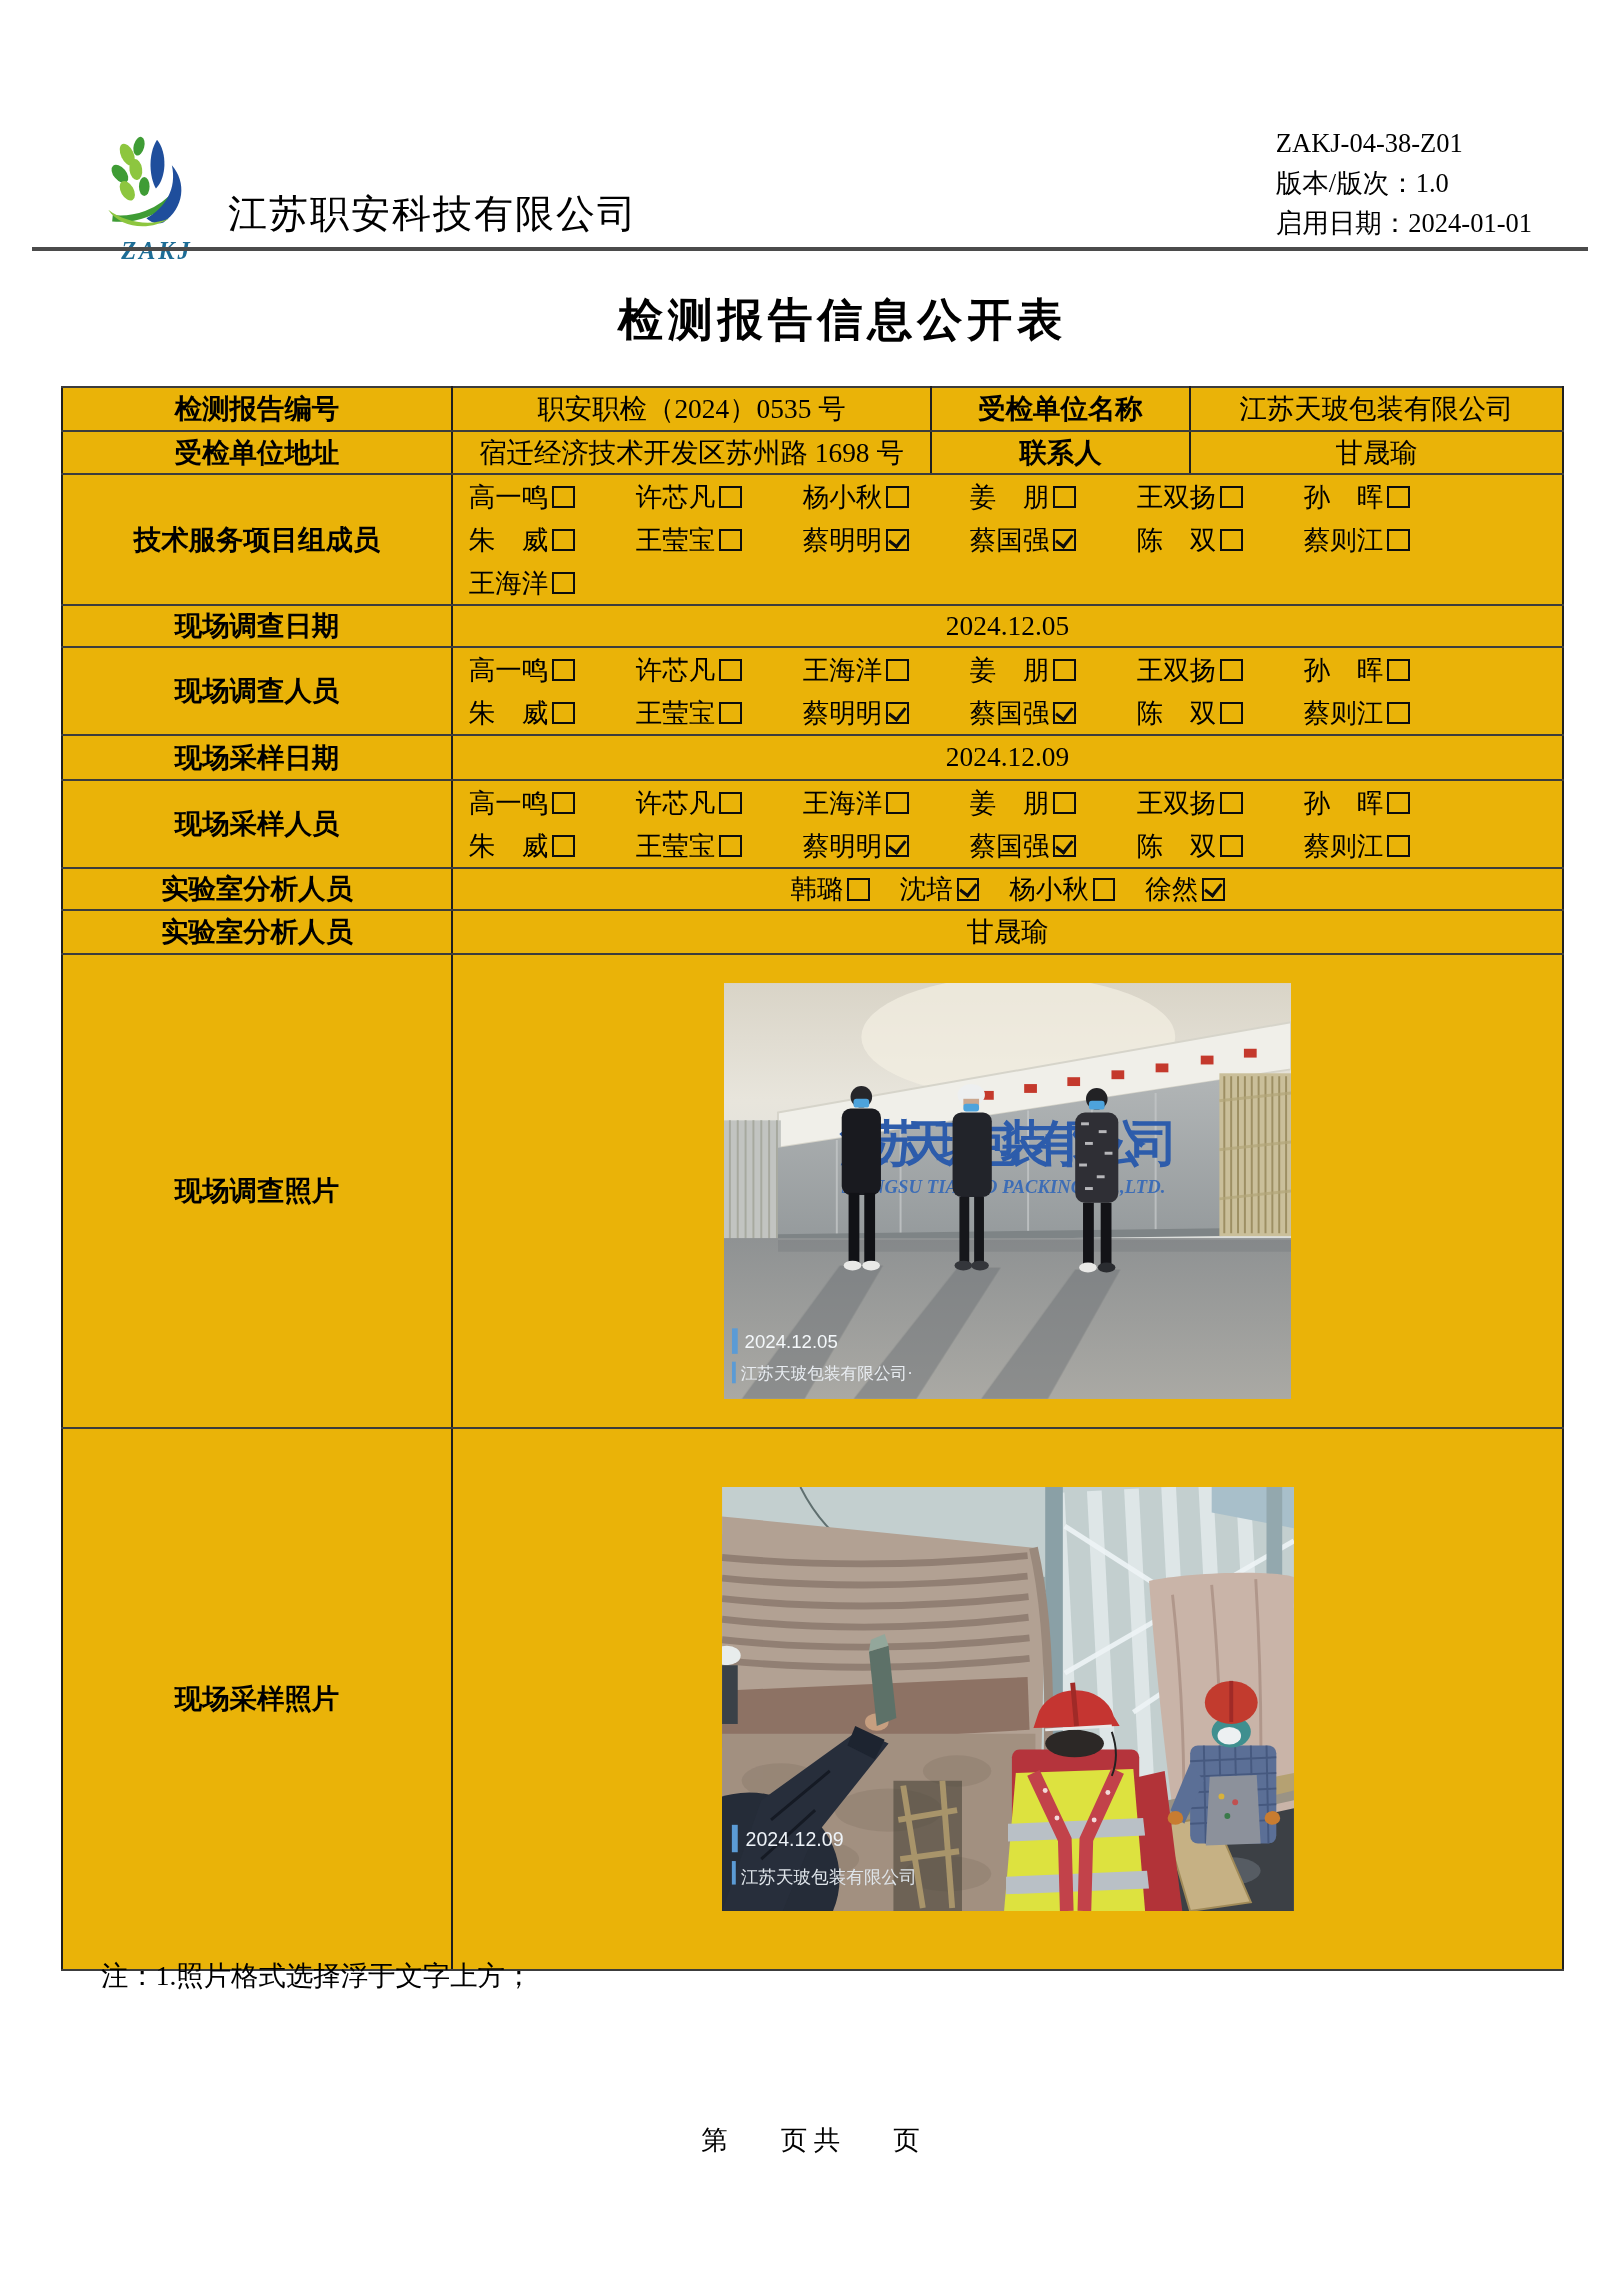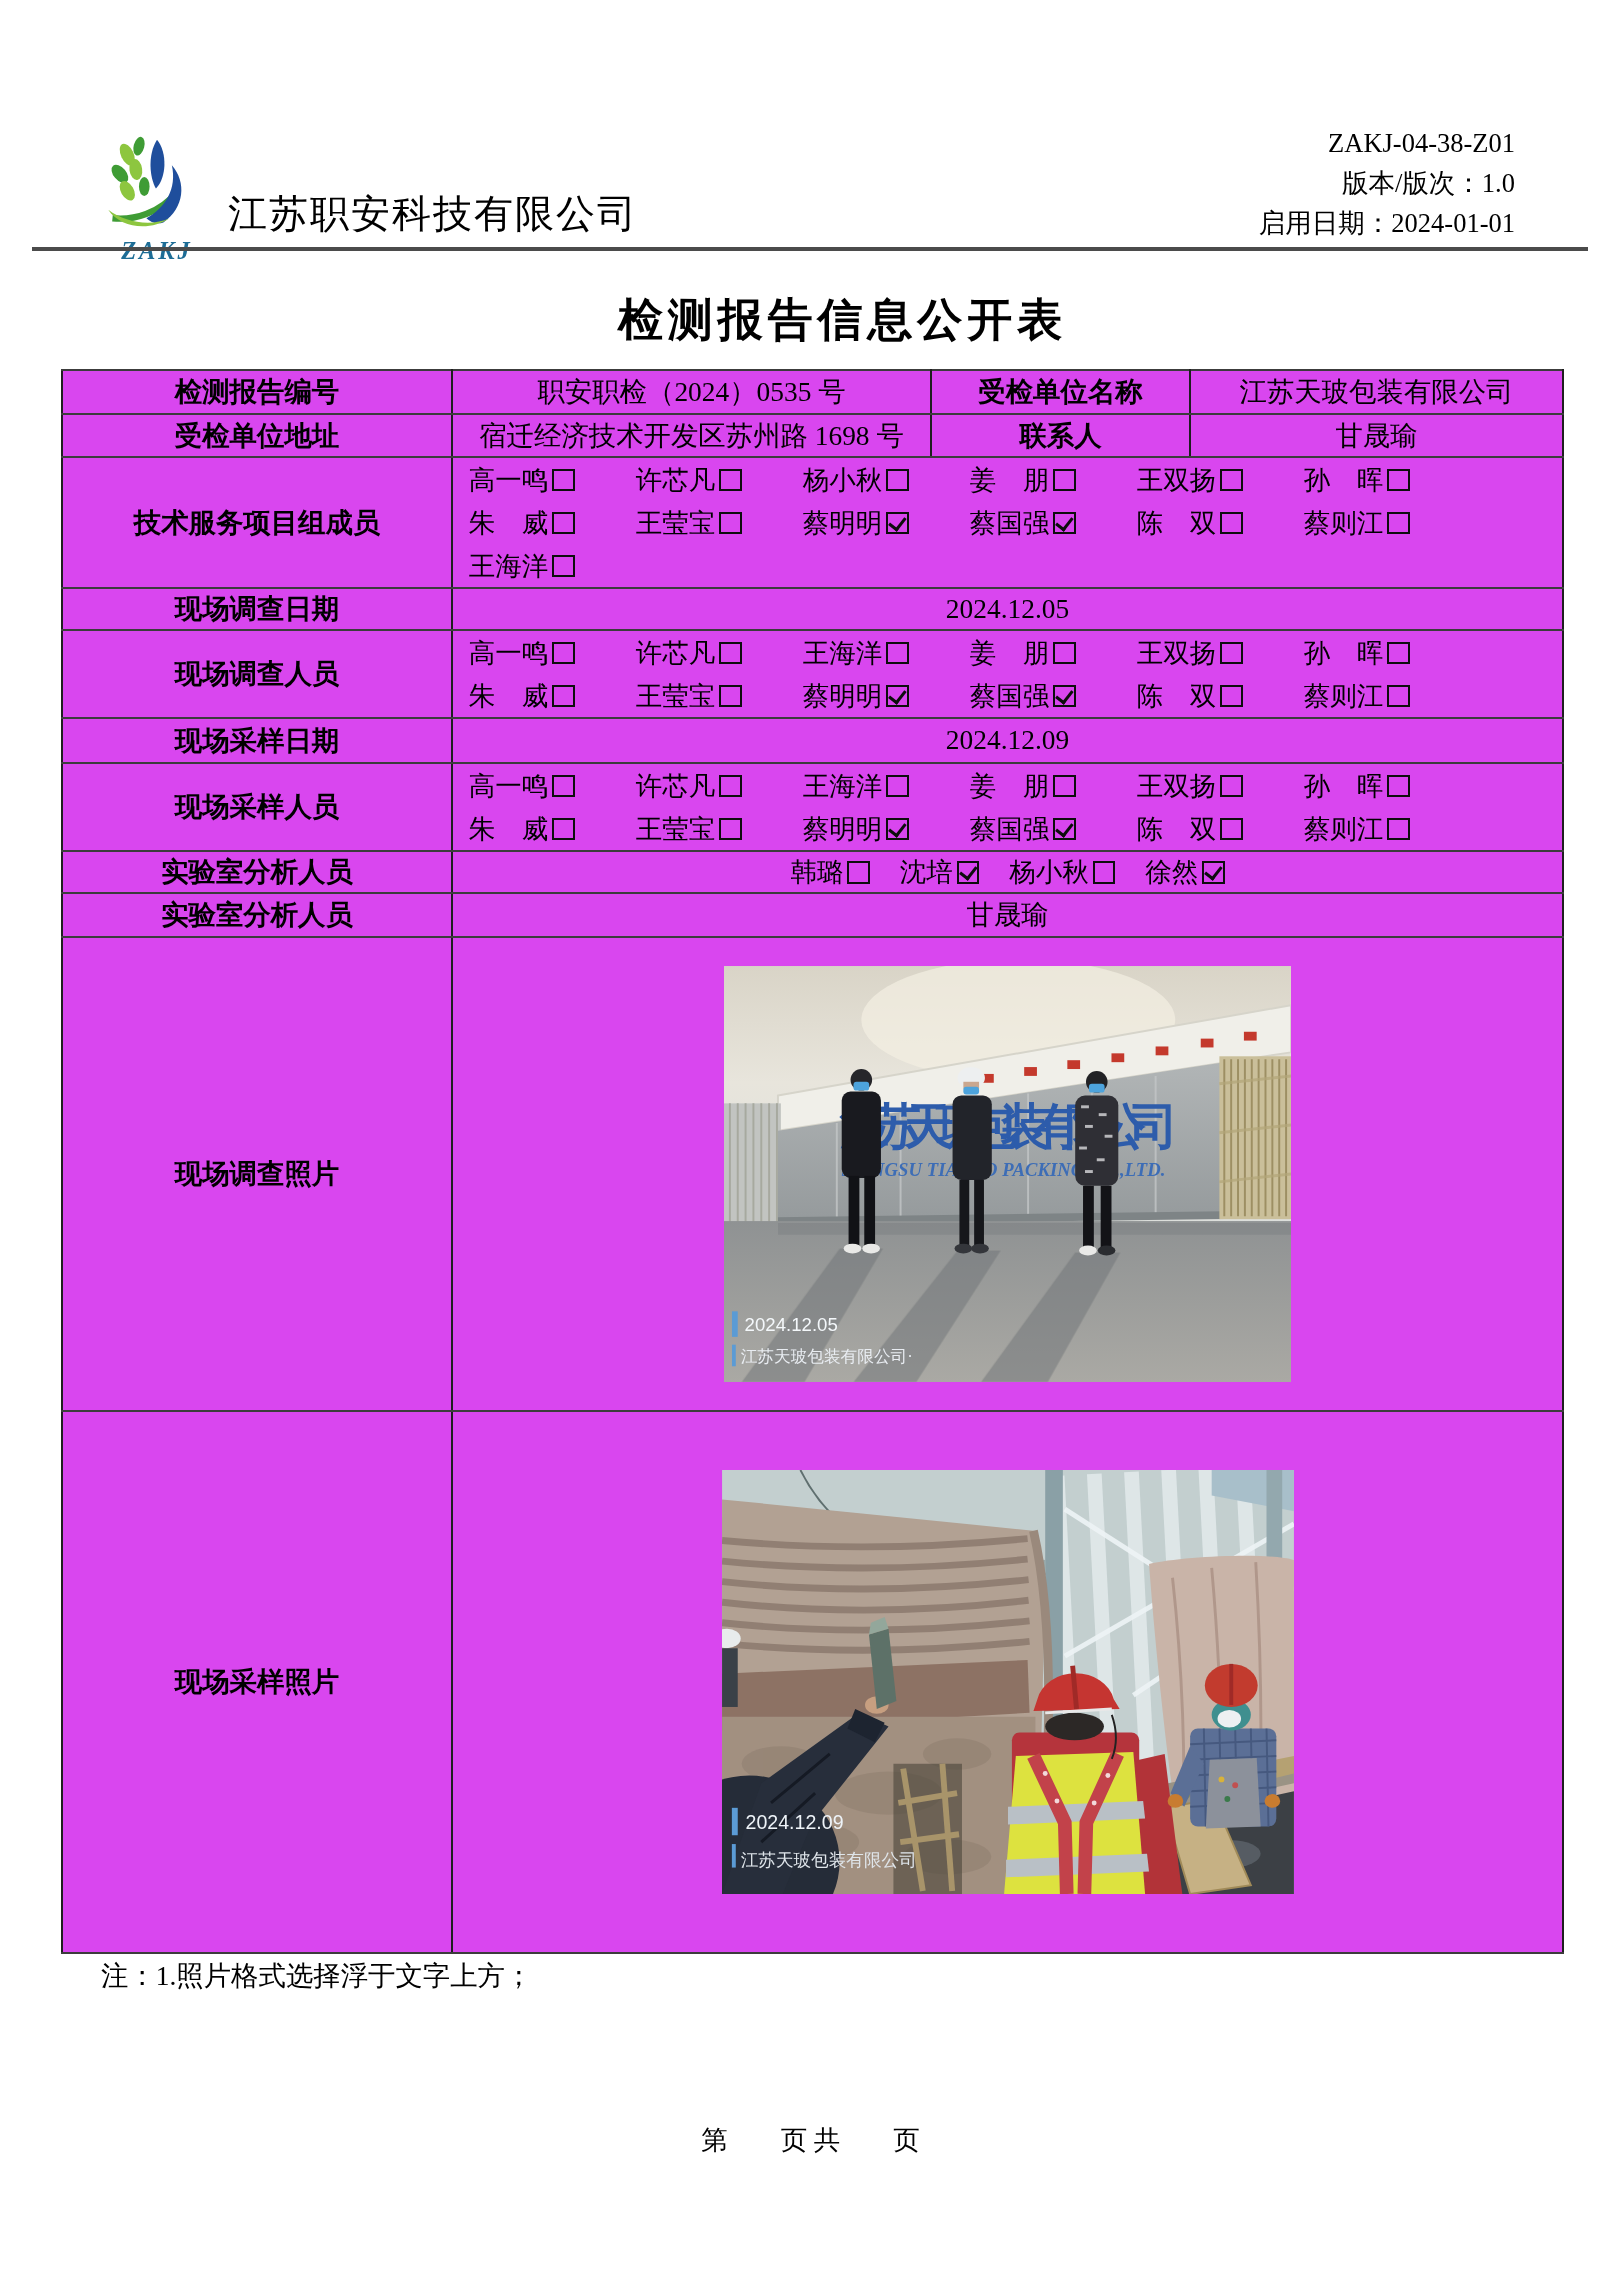--- a/index.html
+++ b/index.html
@@ -3,30 +3,30 @@
 <meta charset="utf-8">
 <style>
   html,body{margin:0;padding:0;background:#fff;}
   body{font-family:"Liberation Serif","DejaVu Serif",serif;color:#000;}
   #page{position:relative;width:1621px;height:2293px;background:#fff;margin:0 auto;overflow:hidden;}
 
   
   .logo-wrap{position:absolute;left:98px;top:125px;width:118px;text-align:center;}
   .logo-zakj{display:block;margin-top:2px;font-style:italic;font-weight:700;font-size:24.5px;letter-spacing:2.9px;color:#1d6d96;}
   .company-name{position:absolute;left:228px;top:157px;font-size:39px;letter-spacing:2px;margin-top:30px;}
-  .hdr-right{position:absolute;right:106px;top:123px;text-align:right;font-size:26.5px;line-height:40px;}
+  .hdr-right{position:absolute;right:89px;top:123px;text-align:left;font-size:26.5px;line-height:40px;}
   .hdr-rule{position:absolute;left:32px;top:247px;width:1556px;height:3.9px;background:#4b4b4b;}
 
   
   .page-title{position:absolute;left:0;top:290px;width:100%;text-align:center;
               font-size:45px;font-weight:700;letter-spacing:4.9px;margin-left:32px;}
 
   
-  table.info{position:absolute;left:61px;top:369px;width:1502px;border-collapse:collapse;
-             table-layout:fixed;font-size:27.4px;background:#d946ef;}
+  table.info{position:absolute;left:61px;top:386px;width:1502px;border-collapse:collapse;
+             table-layout:fixed;font-size:27.4px;background:#eab308;}
   table.info{border:2.9px solid #3c3c3c;border-left-width:2px;border-right-width:2px;}
   table.info td{border-left:2px solid #1f1f1f;border-right:2px solid #1f1f1f;
                 border-top:2.9px solid #3c3c3c;border-bottom:2.9px solid #3c3c3c;
                 padding:0;vertical-align:middle;overflow:hidden;}
   td.lbl{font-weight:700;text-align:center;}
   td.val{text-align:center;}
   .h45{height:44px}.h44{height:43px}.h134{height:131px}.h43{height:42px}
   .h89{height:87px}.h46{height:45px}.h87{height:85px}.h484{height:474px}.h553{height:542px}
 
   .plines{padding-left:15.7px;font-size:26.5px;}

